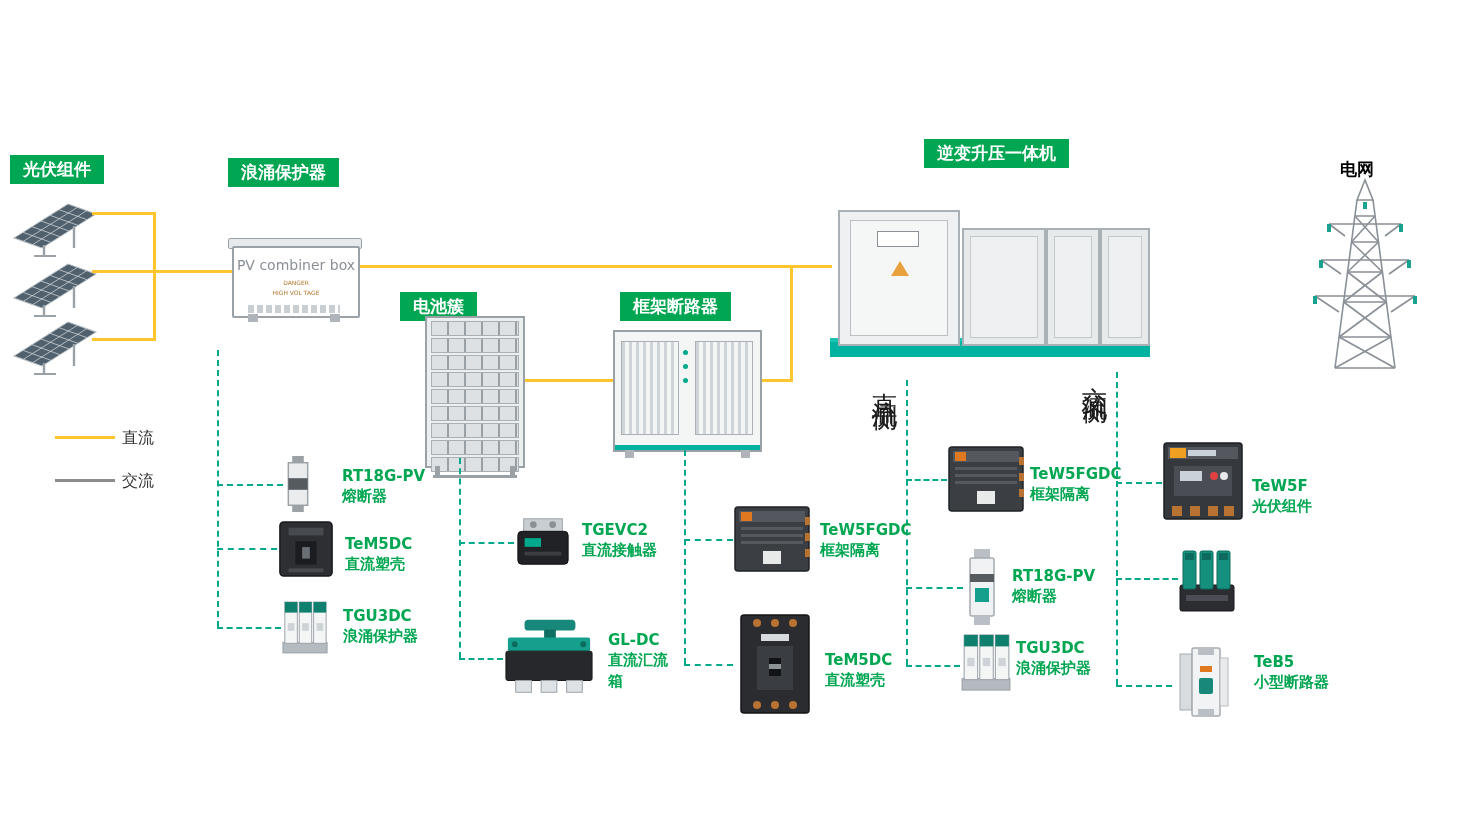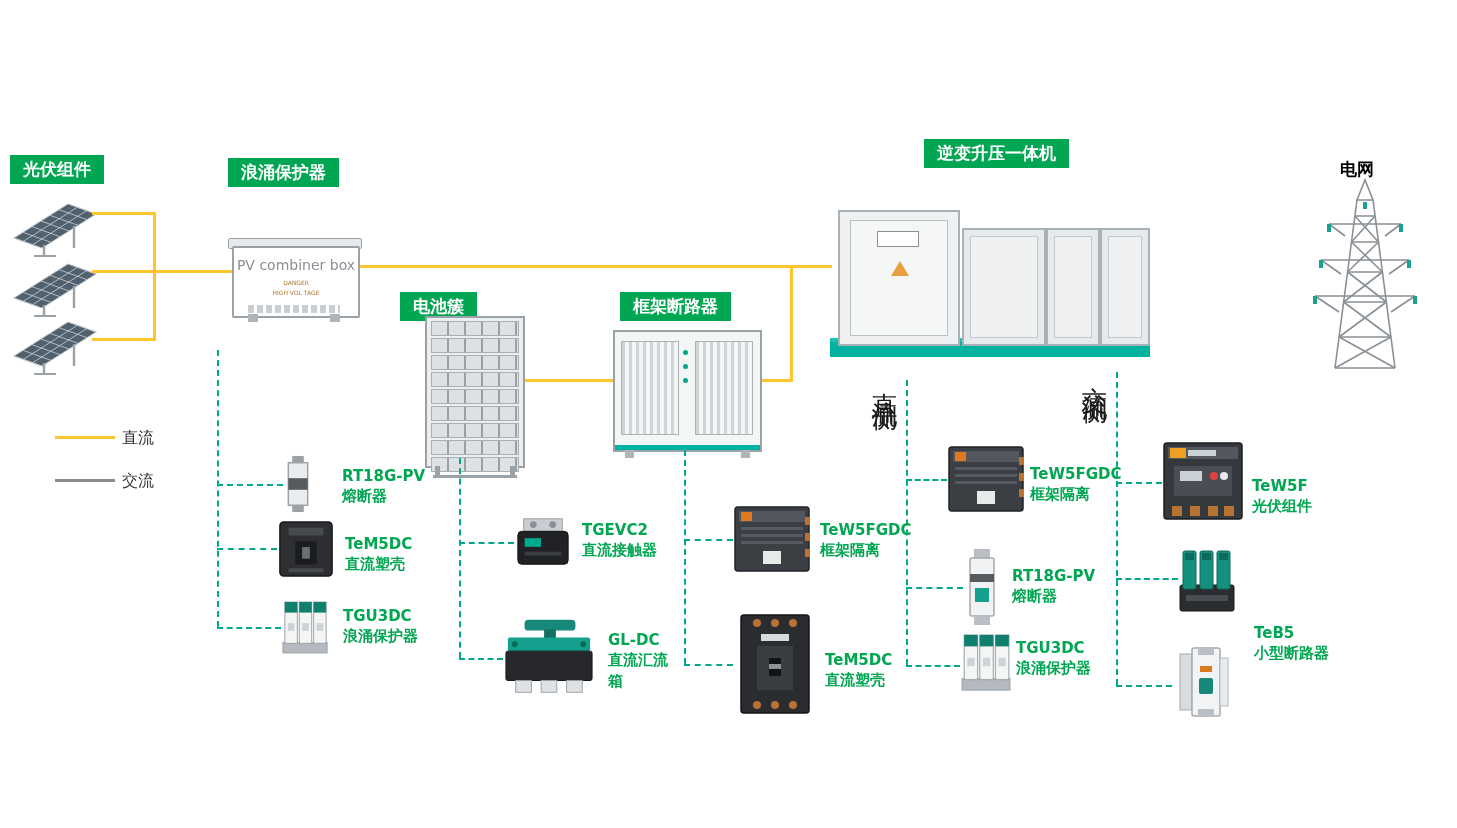--- a/index.html
+++ b/index.html
@@ -421,18 +421,18 @@
     <div>光伏组件</div>
   </div>
 
   <svg class="abs" style="left:1178px;top:543px" width="58" height="72">
       <use href="#sym-hr17n"></use>
     </svg>
 
   <svg class="abs" style="left:1172px;top:646px" width="62" height="72">
       <use href="#sym-mcb"></use>
     </svg>
-  <div class="abs comp-label" style="left:1254px;top:623px">
+  <div class="abs comp-label" style="left:1254px;top:652px">
     <div>TeB5</div>
     <div>小型断路器</div>
   </div>
 
 </div>
 
 </body></html>

